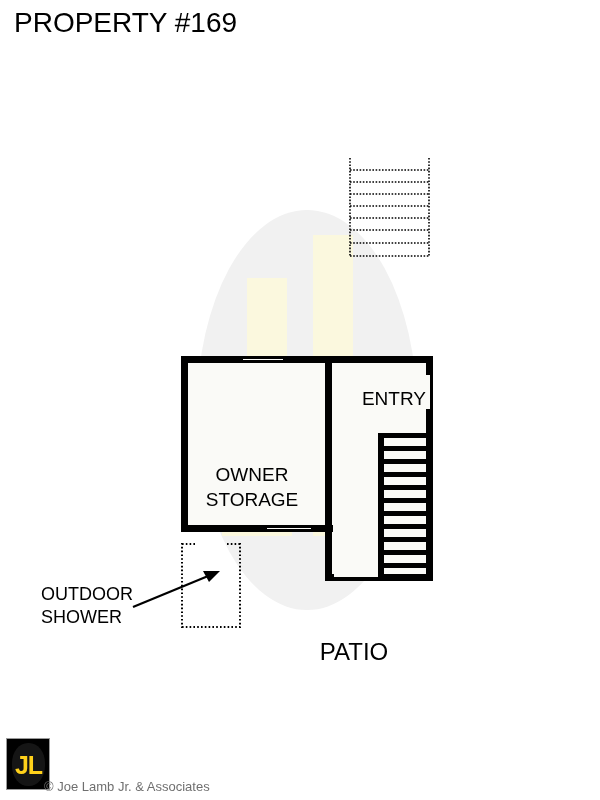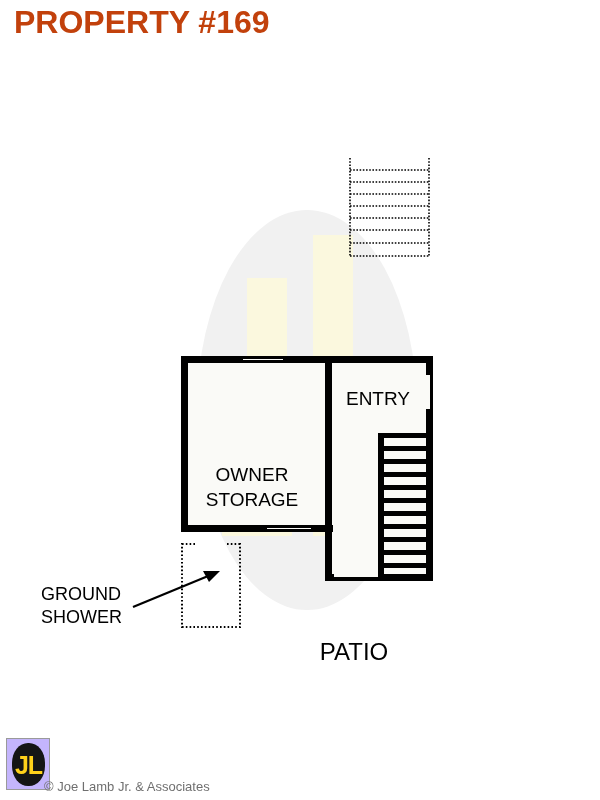--- a/index.html
+++ b/index.html
@@ -23,26 +23,25 @@
   }
 
   .title-block {
     position: absolute;
     left: 14px;
     top: 8px;
     width: 420px;
   }
   .title-line {
     font-family: "Liberation Sans", sans-serif;
-    font-size: 32px;
+    font-size: 28px;
     line-height: 29px;
     letter-spacing: 0px;
-    color: #c2410c;
-    white-space: nowrap;
-    font-weight: bold;
+    color: #000000;
+    white-space: nowrap;
   }
 
   .svg-layer {
     position: absolute;
     left: 0; top: 0;
     width: 600px;
     height: 800px;
   }
 
   .room-label {
@@ -59,20 +58,21 @@
     font-size: 19px;
     line-height: 25px;
     margin-top: 41px;
   }
   .label-entry {
     left: 330px;
     top: 386px;
     width: 96px;
     font-size: 19px;
     line-height: 25px;
+    text-align: right;
   }
   .label-patio {
     left: 299px;
     top: 640px;
     width: 110px;
     font-size: 24px;
     line-height: 24px;
   }
   .label-shower {
     position: absolute;
@@ -93,21 +93,21 @@
     top: 736px;
     width: 600px;
     height: 64px;
   }
   .logo-box {
     position: absolute;
     left: 6px;
     top: 2px;
     width: 44px;
     height: 52px;
-    background: #c4b5fd;
+    background: #000000;
     border: 1px solid #9a9a9a;
     box-sizing: border-box;
   }
   .logo-inner {
     position: absolute;
     left: 5px;
     top: 4px;
     width: 33px;
     height: 43px;
     background: #151515;
@@ -249,21 +249,21 @@
   <div class="room-label label-owner">
     <div>OWNER</div>
     <div>STORAGE</div>
   </div>
 
   <div class="room-label label-entry">ENTRY</div>
 
   <div class="room-label label-patio">PATIO</div>
 
   <div class="label-shower">
-    <div>GROUND</div>
+    <div>OUTDOOR</div>
     <div>SHOWER</div>
   </div>
 
   <div class="footer">
     <div class="logo-box">
       <div class="logo-inner">
         <div class="logo-text">JL</div>
       </div>
     </div>
     <div class="copyright">© Joe Lamb Jr. &amp; Associates</div>

